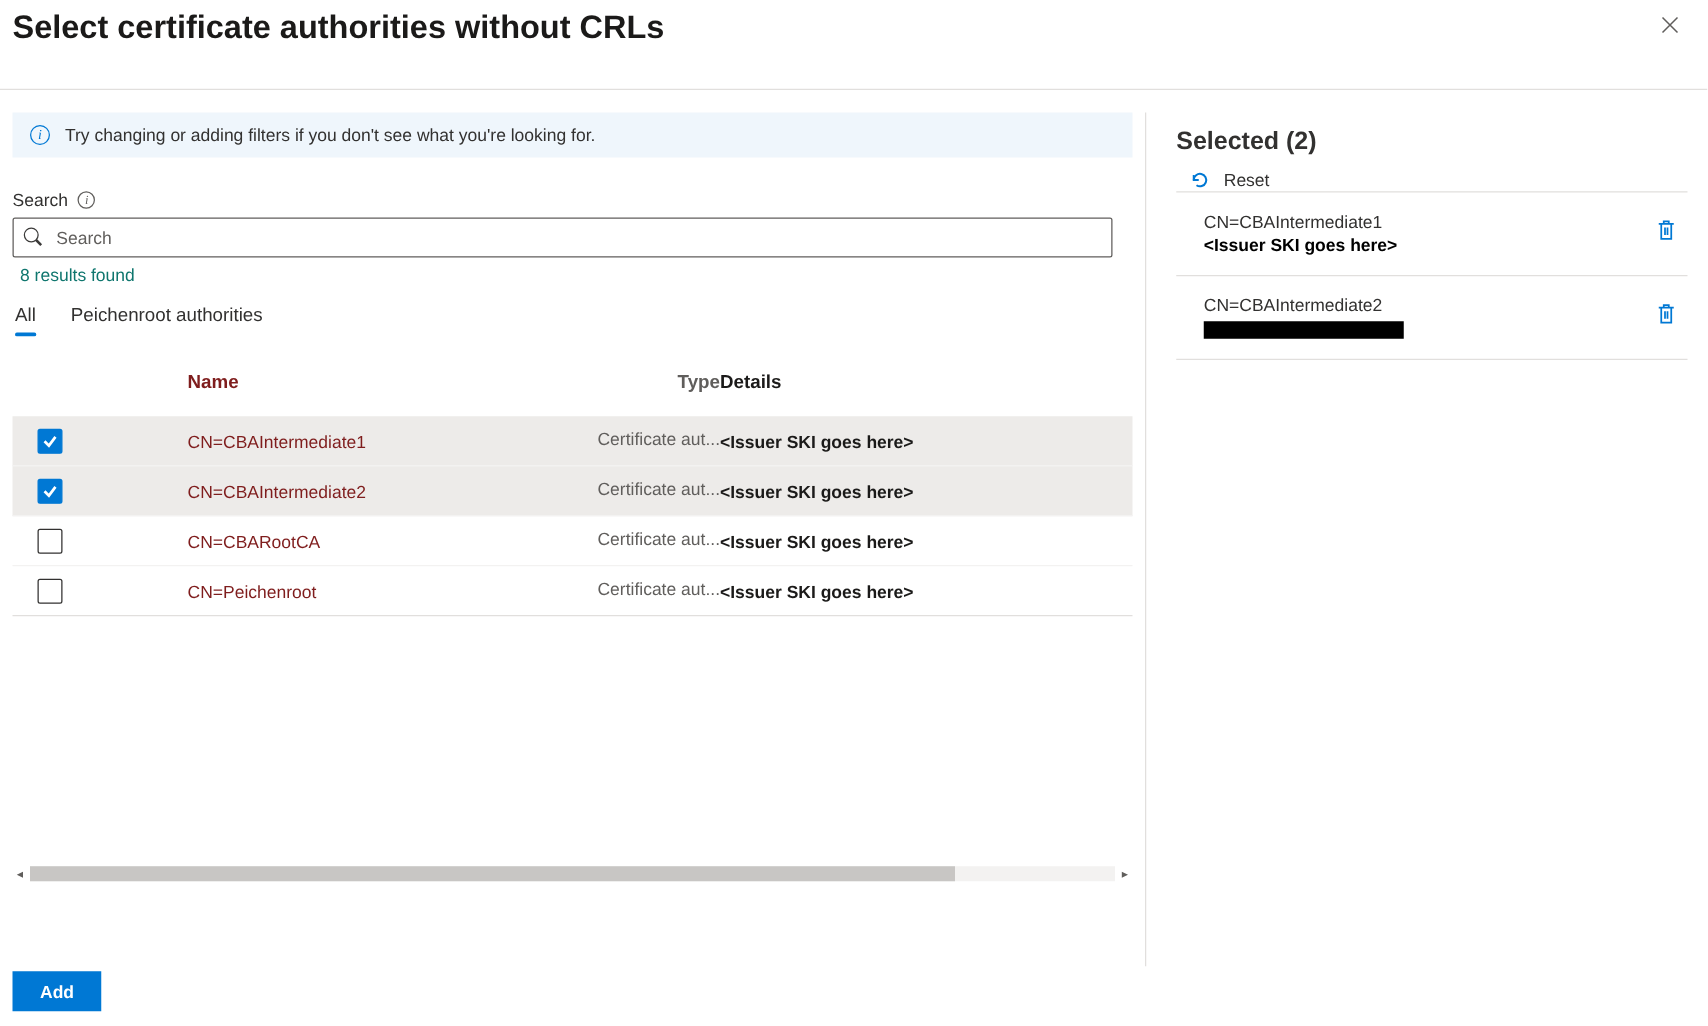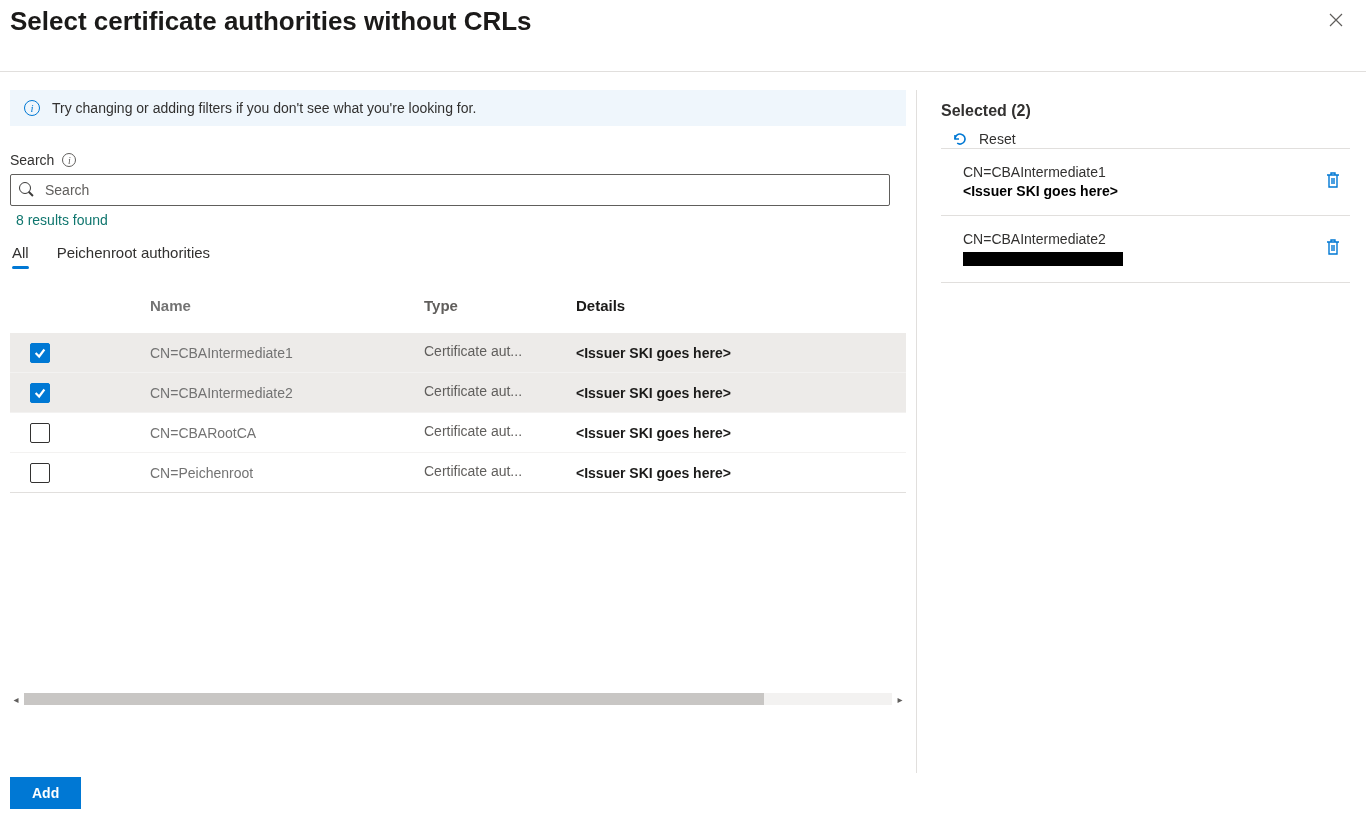--- a/index.html
+++ b/index.html
@@ -79,32 +79,32 @@
   .tab.active::after {
     content:""; position:absolute; left:0; right:0; bottom:0; height:3px; background:#0078d4;
     border-radius:2px;
   }
 
   
   .tbl { margin-top:28px; width: 896px; }
   .thead, .trow { display:flex; align-items:center; }
   .col-chk { flex:0 0 140px; padding-left:20px;}
   .col-name { flex:0 0 274px; }
-  .col-type { flex:0 0 152px; }
+  .col-type { flex:0 0 152px;text-align:right; }
   .col-det  { flex:1; }
   .thead span { font-weight:600; font-size:15px; }
   .tbody { margin-top:18px; }
   .trow { height:40px; font-size:14px; border-bottom:1px solid #f3f2f1;}
   .trow.sel { background:#edebe9; }
   .trow:last-child { border-bottom:1px solid #e1dfdd;}
   .chk { width:20px; height:20px; border:1px solid #323130; border-radius:2px; background:#fff;
     display:flex; align-items:center; justify-content:center; cursor:pointer;}
   .chk.on { background:#0078d4; border-color:#0078d4; }
   .chk.on svg { width:14px; height:14px; stroke:#fff; stroke-width:2.5; fill:none;}
-  .col-name span { color:#737373; }
+  .col-name span { color:#7f1d1d; }
   .col-type span { color:#605e5c; }
   .col-det span { font-weight:600; color:#1b1a19; }
 
   
   .fake-scroll {
     margin-top:198px;
     height:16px; position:relative; width:896px;
   }
   .fake-scroll .track {
     position:absolute; left:14px; right:14px; top:2px; bottom:2px;
@@ -115,21 +115,21 @@
     background:#c8c6c4;
   }
   .fake-scroll .arr {
     position:absolute; top:0; width:12px; height:16px;
     display:flex;align-items:center;justify-content:center;
     color:#605e5c; font-size:10px;
   }
   .fake-scroll .arr.l { left:0;} .fake-scroll .arr.r { right:0;}
 
   
-  .sel-title { font-size:16px; font-weight:600; margin:0 0 10px 0;}
+  .sel-title { font-size:20px; font-weight:600; margin:0 0 10px 0;}
   .reset { display:flex; align-items:center; gap:10px; color:#323130; font-size:14px;
     cursor:pointer; margin-left:10px; }
   .reset .undo {
     width:18px;height:18px; position:relative;
   }
   .reset .undo svg { stroke:#0078d4; fill:none; stroke-width:1.6;}
   .sel-sep { border:none; border-top:1px solid #e1dfdd; margin:0;}
   .sel-row {
     display:flex; align-items:center; justify-content:space-between;
     padding:14px 8px 14px 22px; border-bottom:1px solid #e1dfdd;

